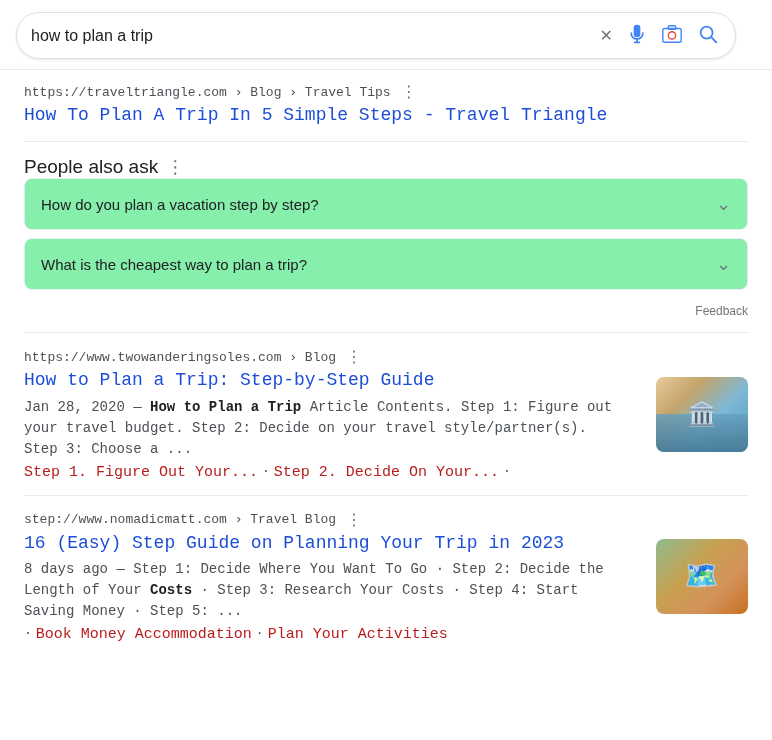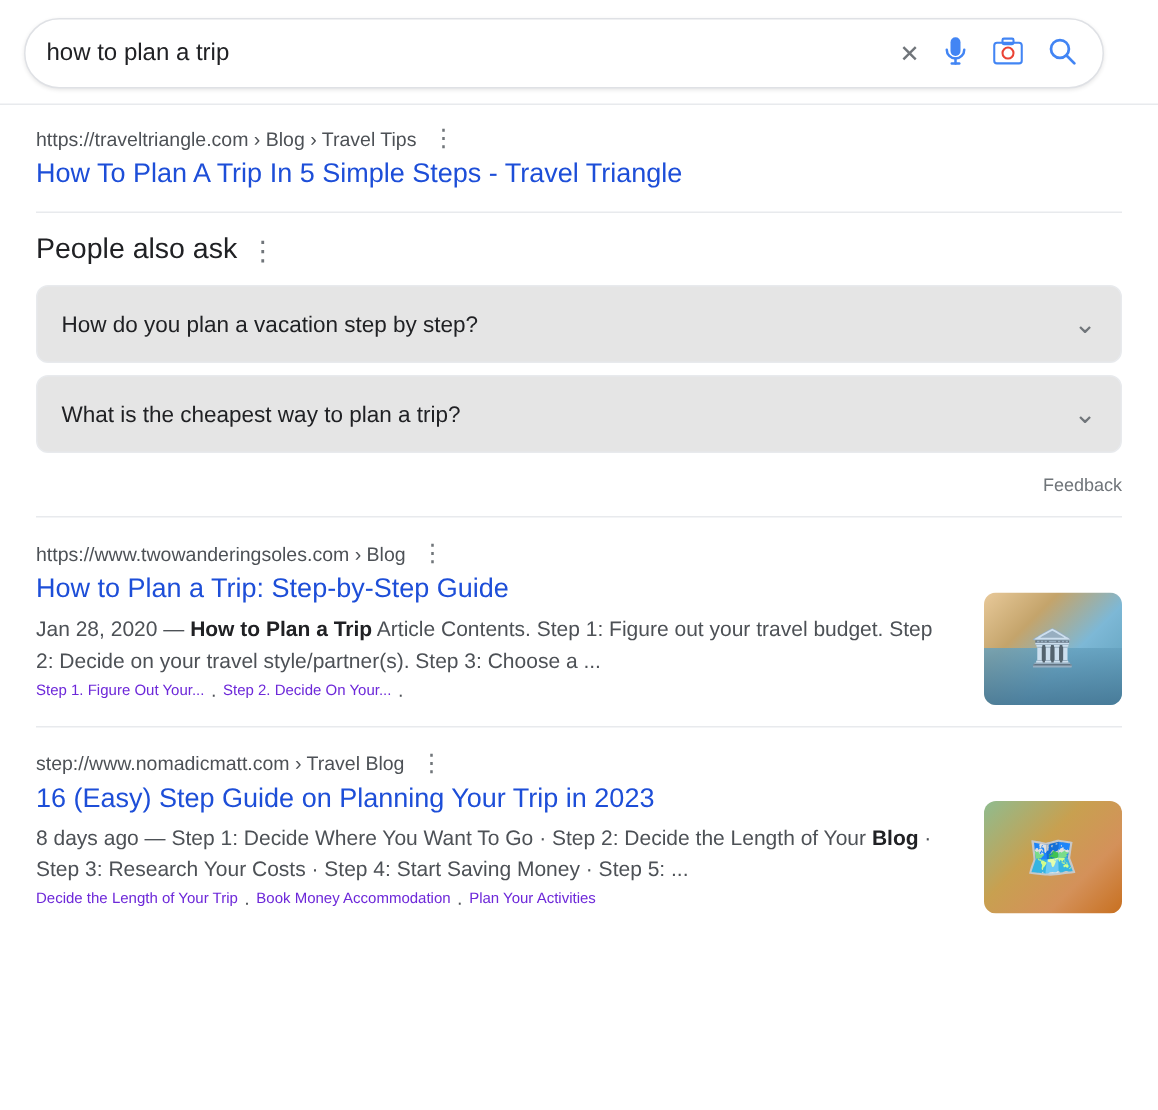--- a/index.html
+++ b/index.html
@@ -58,20 +58,21 @@
     }
 
     
     .content {
       padding: 12px 24px;
     }
 
     
     .result-item {
       margin-bottom: 8px;
+      font-family: Liberation Mono, monospace;
     }
     .result-url {
       font-size: 13px;
       color: #4d5156;
       display: flex;
       align-items: center;
       gap: 6px;
       margin-bottom: 2px;
     }
     .result-url .url-text {
@@ -99,22 +100,22 @@
     .result-snippet b {
       color: #202124;
     }
     .result-links {
       margin-top: 4px;
       display: flex;
       flex-wrap: wrap;
       gap: 4px;
     }
     .result-links a {
-      font-size: 10px;
-      color: #6d28d9;
+      font-size: 15px;
+      color: #b91c1c;
       text-decoration: none;
       cursor: pointer;
     }
     .result-links .dot-sep {
       color: #4d5156;
       font-size: 13px;
     }
 
     .divider {
       border: none;
@@ -123,42 +124,41 @@
     }
 
     
     .paa-section {
       margin: 14px 0;
     }
     .paa-header {
       display: flex;
       align-items: center;
       gap: 8px;
-      margin-bottom: 12px;
     }
     .paa-title {
       font-size: 19px;
       font-weight: normal;
       color: #202124;
     }
     .paa-menu {
       color: #70757a;
       cursor: pointer;
       font-size: 18px;
     }
     .paa-item {
       border: 1px solid #e8eaed;
       border-radius: 8px;
       margin-bottom: 8px;
       padding: 14px 16px;
       display: flex;
       align-items: center;
       justify-content: space-between;
       cursor: pointer;
-      background: #e5e5e5;
+      background: #86efac;
     }
     .paa-question {
       font-size: 15px;
       color: #202124;
     }
     .paa-chevron {
       font-size: 18px;
       color: #70757a;
     }
 
@@ -171,21 +171,21 @@
     .feedback-link {
       font-size: 12px;
       color: #70757a;
       cursor: pointer;
       text-decoration: none;
     }
 
     
     .result-with-thumb {
       display: flex;
-      align-items: flex-end;
+      align-items: center;
       gap: 28px;
     }
     .result-text {
       flex: 1;
     }
     .result-thumb {
       width: 92px;
       height: 75px;
       border-radius: 8px;
       overflow: hidden;
@@ -335,24 +335,23 @@
 
   <div class="result-item">
     <div class="result-with-thumb">
       <div class="result-text">
         <div class="result-url">
           <span class="url-text">step://www.nomadicmatt.com › Travel Blog</span>
           <span class="menu-dots">⋮</span>
         </div>
         <a class="result-title">16 (Easy) Step Guide on Planning Your Trip in 2023</a>
         <div class="result-snippet">
-          <span>8 days ago</span> — Step 1: Decide Where You Want To Go · Step 2: Decide the Length of Your <b>Blog</b> · Step 3: Research Your Costs · Step 4: Start Saving Money · Step 5: ...
+          <span>8 days ago</span> — Step 1: Decide Where You Want To Go · Step 2: Decide the Length of Your <b>Costs</b> · Step 3: Research Your Costs · Step 4: Start Saving Money · Step 5: ...
         </div>
         <div class="result-links">
-          <a>Decide the Length of Your Trip</a>
           <span class="dot-sep"> · </span>
           <a>Book Money Accommodation</a>
           <span class="dot-sep"> · </span>
           <a>Plan Your Activities</a>
         </div>
       </div>
       <div class="result-thumb">
         <div class="thumb-travel2"></div>
       </div>
     </div>

